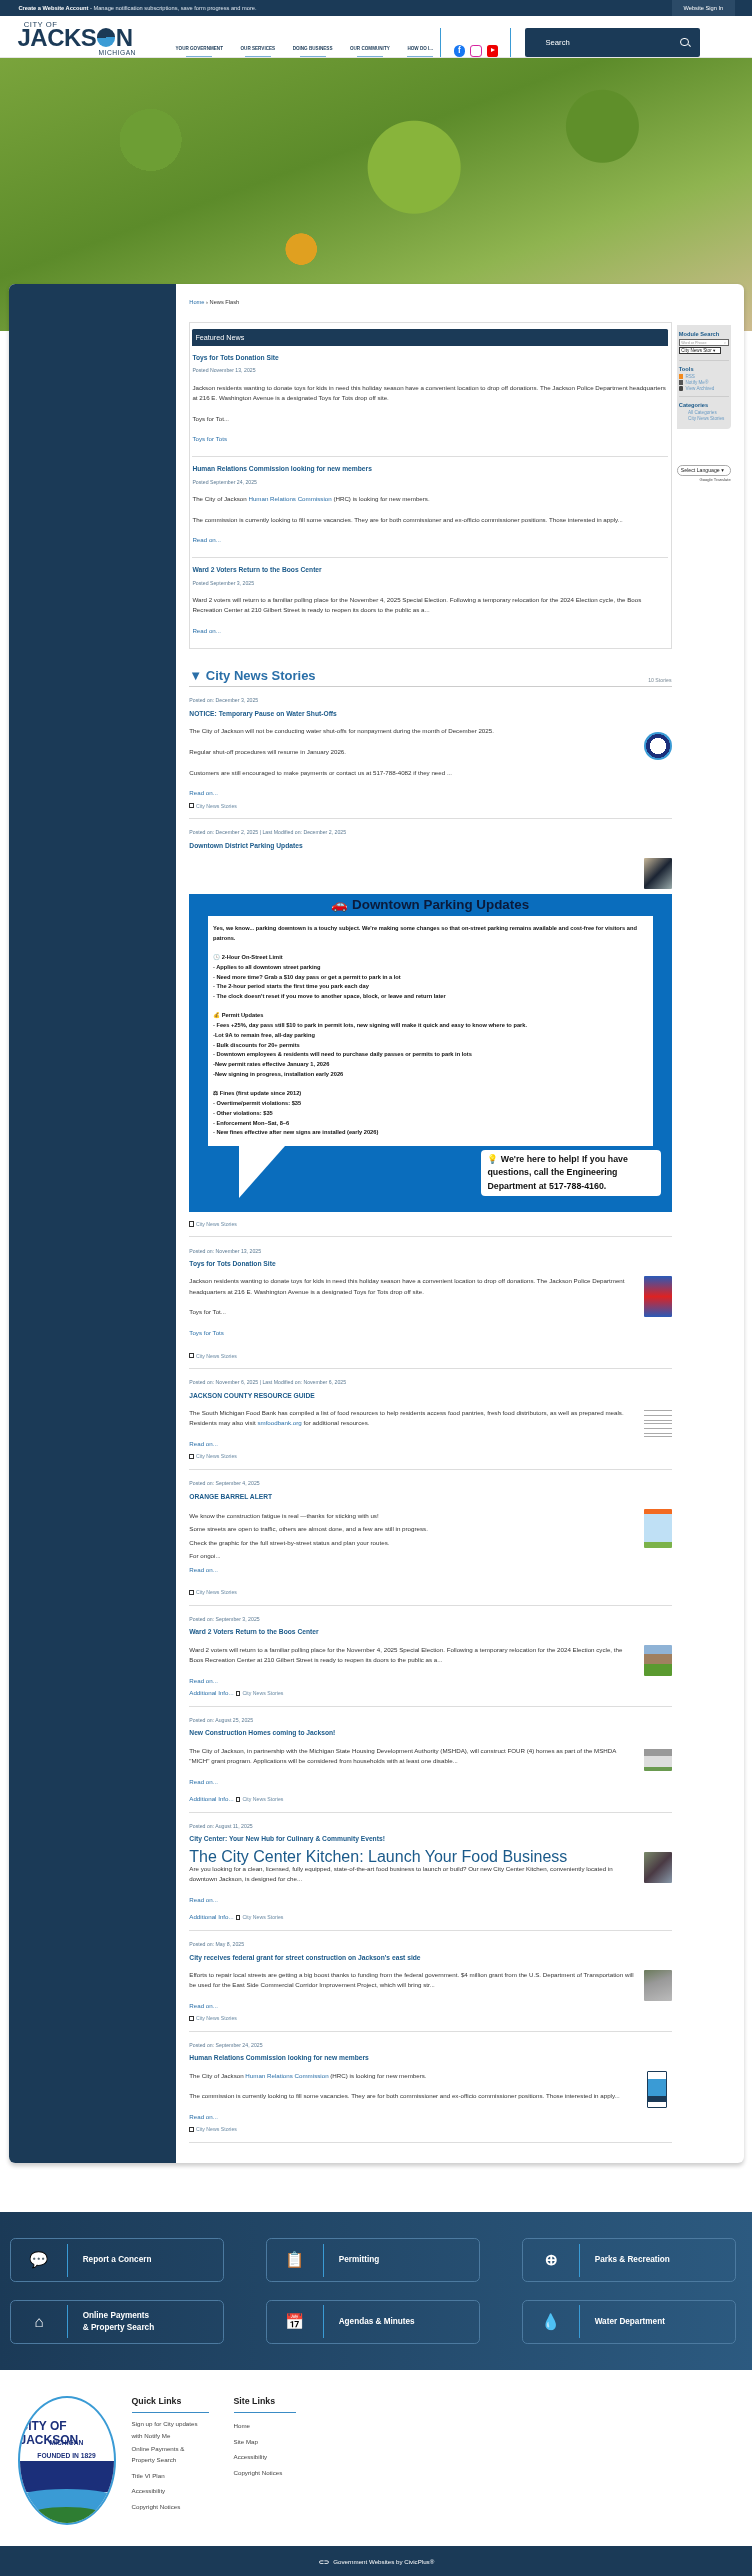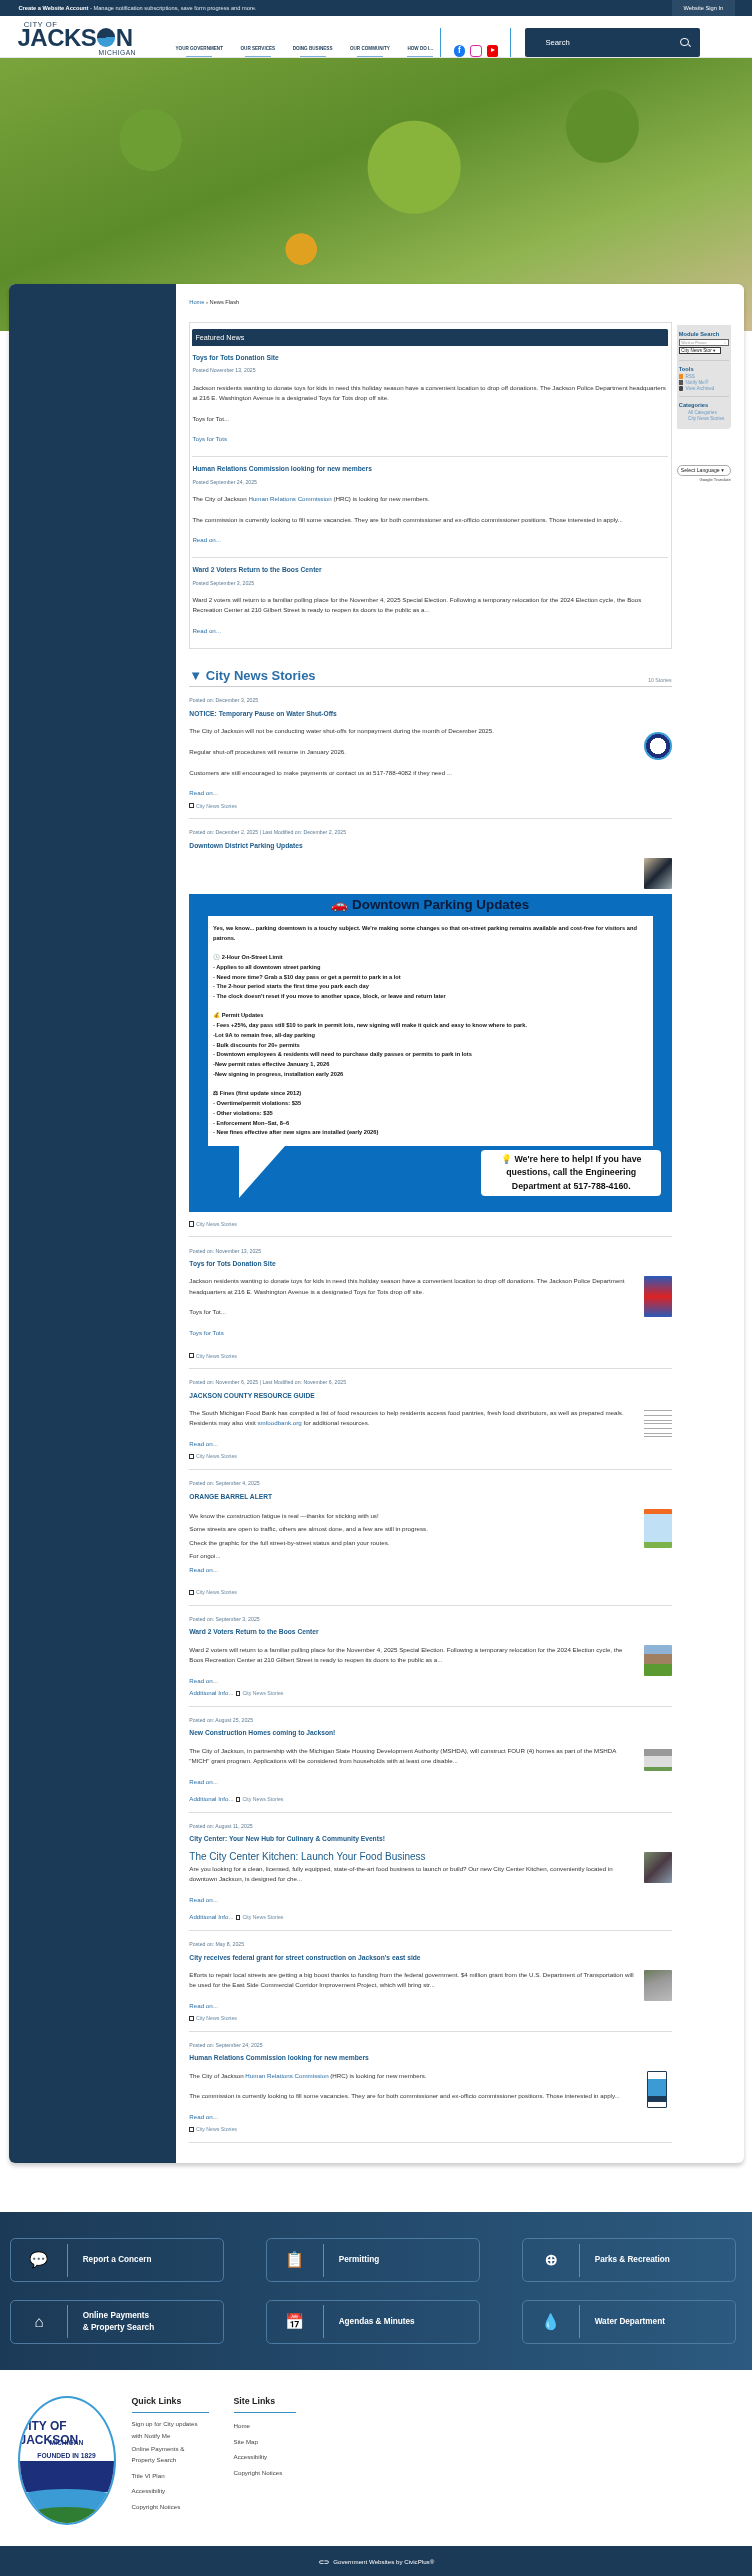--- a/index.html
+++ b/index.html
@@ -57,27 +57,27 @@
 .story{border-bottom:0.5px solid #ddd;padding:8.2px 0 7.2px;font-size:6.2px;line-height:10.3px;color:#333;position:relative}
 .story .meta{font-size:5.2px;color:#5d7b94}
 .story .title{color:#1b5a8a;font-weight:bold;font-size:6.7px;margin:3.1px 0 7.2px}
 .story .row{display:flex;gap:7.2px}
 .story .txt{flex:1}
 .story .txt p{margin-bottom:10.3px}
 .story .thumb{width:28px;height:31px;flex-shrink:0;border-radius:1px}
 .story .foot{font-size:5.2px;color:#6a8aa4;display:flex;align-items:center;gap:2.1px;margin-top:2.1px}
 .story .foot .book{width:4.6px;height:5.2px;border:0.8px solid #333;display:inline-block}
 .story .foot a{font-size:6.2px}
-.bigtitle{font-size:10px;color:#1b5a8a;margin-bottom:2.1px}
+.bigtitle{font-size:16px;color:#1b5a8a;margin-bottom:2.1px}
 .parking{background:#0a6dbd;padding:6.2px 18.5px 13.4px;margin:5.2px 0 7.2px;position:relative}
 .parking h3{text-align:center;font-size:13.4px;color:#0b1a3a;margin-bottom:5.2px}
 .pbox{background:#fff;padding:8.2px 5.2px;font-size:5.7px;font-weight:bold;line-height:9.8px;color:#111}
 .pbox .sec{margin-top:9.3px}
 .tail{width:0;height:0;border-left:46px solid #fff;border-bottom:52px solid transparent;margin-left:31px}
-.help{position:absolute;right:10.3px;bottom:15.5px;background:#fff;border-radius:4.1px;padding:3.1px 6.2px;font-size:8.8px;font-weight:bold;color:#111;text-align:center;line-height:13.4px;width:180px}
+.help{position:absolute;right:10.3px;bottom:15.5px;background:#fff;border-radius:4.1px;padding:3.1px 6.2px;font-size:8.8px;font-weight:bold;color:#111;line-height:13.4px;width:180px}
 
 .side{width:54px;flex-shrink:0;margin-top:30px}
 .panel{background:#e3e3e3;border-radius:0 0 4.1px 0;padding:4.1px 2.1px 6.2px}
 .panel h4{color:#1b5a8a;font-size:5.7px;margin:2.1px 0}
 .msearch{display:flex;border:0.5px solid #666;background:#fff;height:7.2px;font-size:3.6px;color:#999;align-items:center;padding:0 1.5px;justify-content:space-between}
 .msel{border:0.5px solid #333;background:#fff;height:7.2px;font-size:4.6px;margin-top:1px;padding:0 1.5px;width:85%}
 .panel hr{border:none;border-top:0.5px solid #ccc;margin:5.2px 0}
 .tool{font-size:4.6px;color:#6a9bc4;display:flex;gap:2.1px;align-items:center;margin:1px 0}
 .tool i{display:inline-block;width:4.6px;height:4.6px}
 .cat{font-size:4.6px;color:#6a9bc4;padding-left:9.3px;margin:1px 0}

